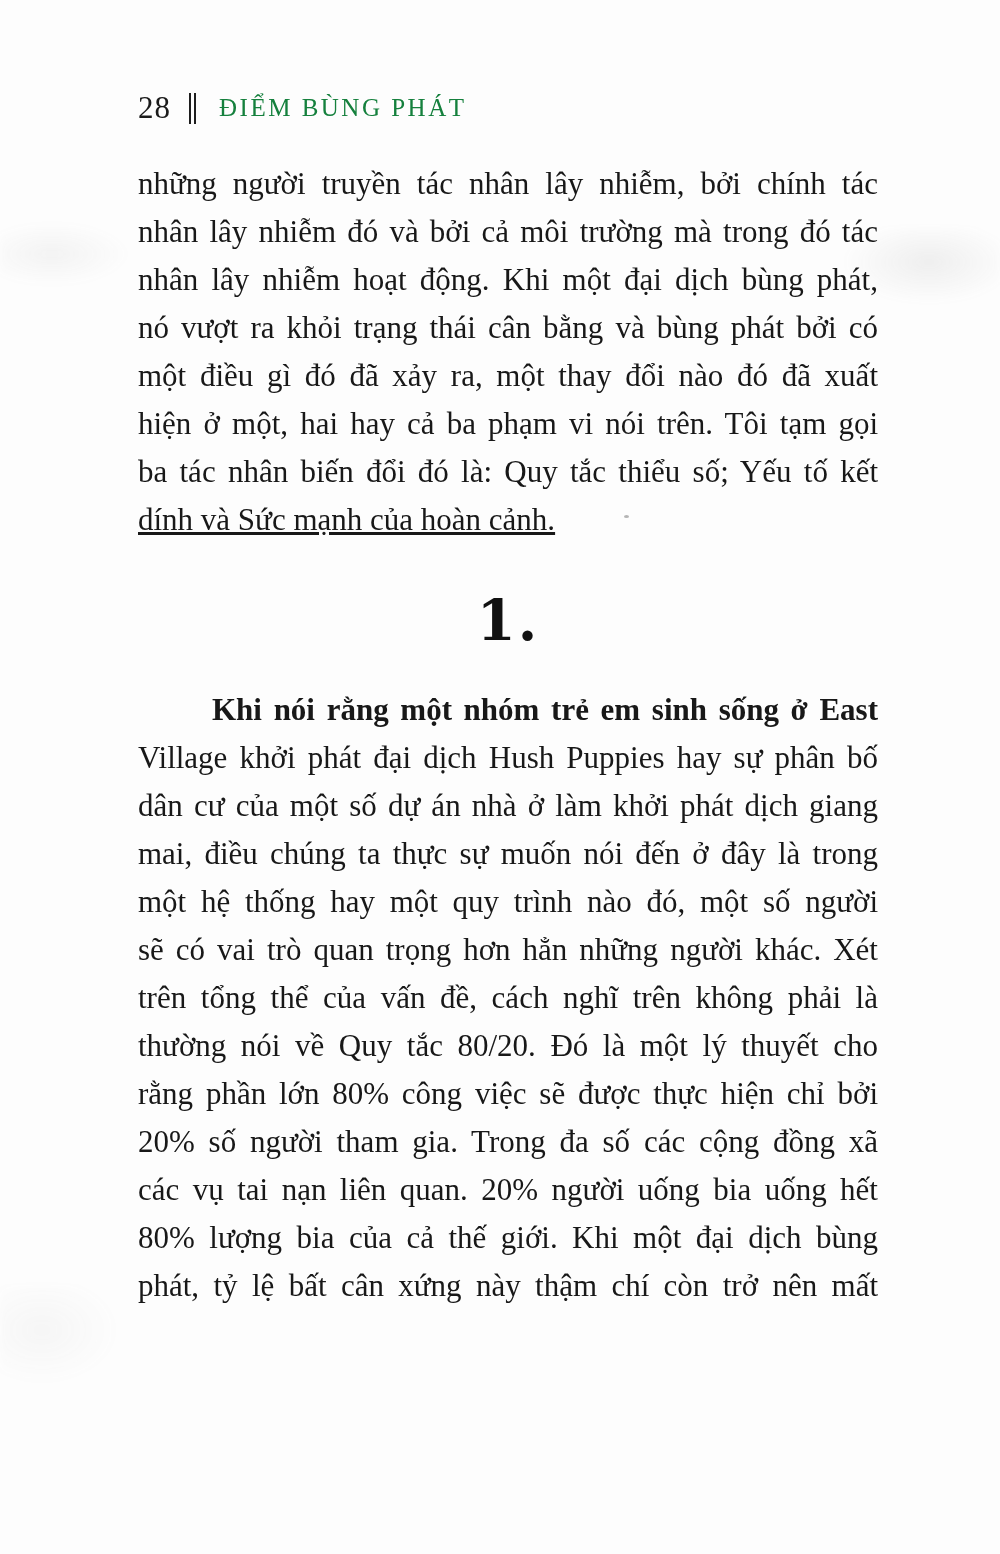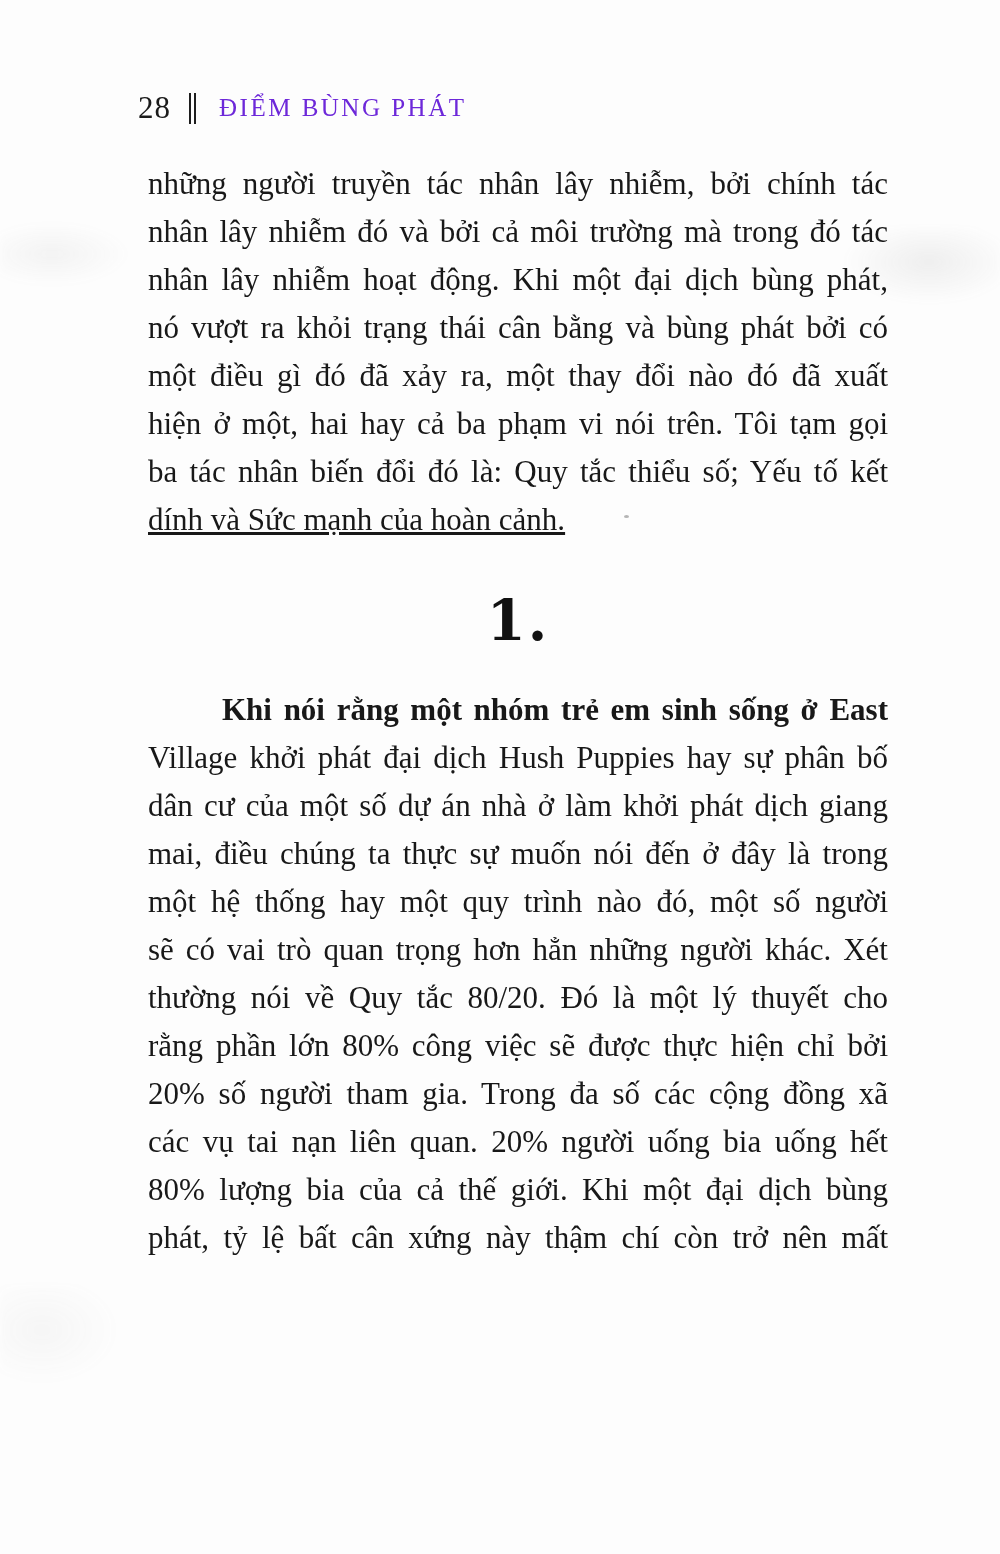--- a/index.html
+++ b/index.html
@@ -35,28 +35,28 @@
     display: inline-block;
     width: 7px; height: 31px;
     border-left: 2.5px solid #1d1d1d;
     border-right: 2.5px solid #1d1d1d;
     margin: 0 23px 0 18px;
   }
   .running-title {
     font-size: 25px;
     line-height: 36px;
     letter-spacing: 2.5px;
-    color: #6d28d9;
+    color: #15803d;
     white-space: nowrap;
   }
 
   
   .textblock {
     position: absolute;
-    top: 160px; left: 148px;
+    top: 160px; left: 138px;
     width: 740px;
     font-size: 31px;
     line-height: 48px;
     color: #181818;
   }
   .line {
     text-align: justify;
     text-align-last: justify;
     white-space: normal;
   }
@@ -130,20 +130,21 @@
 
     <div class="section-number">1.</div>
 
     <div class="para">
       <div class="line indented">Khi nói rằng một nhóm trẻ em sinh sống ở East</div>
       <div class="line">Village khởi phát đại dịch Hush Puppies hay sự phân bố</div>
       <div class="line">dân cư của một số dự án nhà ở làm khởi phát dịch giang</div>
       <div class="line">mai, điều chúng ta thực sự muốn nói đến ở đây là trong</div>
       <div class="line">một hệ thống hay một quy trình nào đó, một số người</div>
       <div class="line">sẽ có vai trò quan trọng hơn hẳn những người khác. Xét</div>
+      <div class="line">trên tổng thể của vấn đề, cách nghĩ trên không phải là</div>
       <div class="line">thường nói về Quy tắc 80/20. Đó là một lý thuyết cho</div>
       <div class="line">rằng phần lớn 80% công việc sẽ được thực hiện chỉ bởi</div>
       <div class="line">20% số người tham gia. Trong đa số các cộng đồng xã</div>
       <div class="line">các vụ tai nạn liên quan. 20% người uống bia uống hết</div>
       <div class="line">80% lượng bia của cả thế giới. Khi một đại dịch bùng</div>
       <div class="line">phát, tỷ lệ bất cân xứng này thậm chí còn trở nên mất</div>
     </div>
 
   </main>
 

